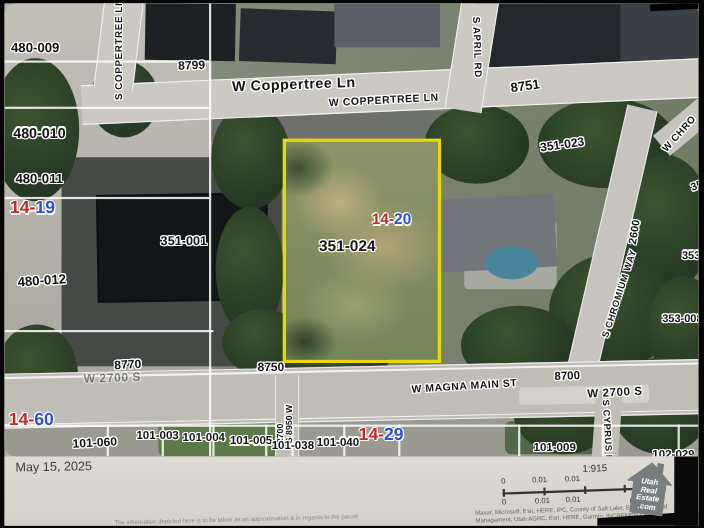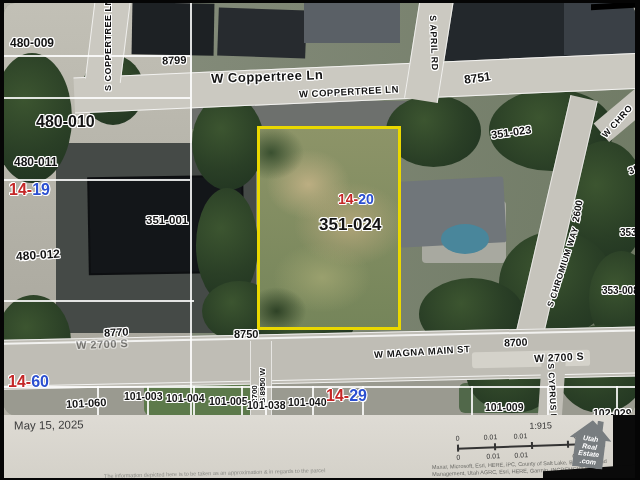--- a/index.html
+++ b/index.html
@@ -79,36 +79,36 @@
   
   .lbl{position:absolute;font-weight:bold;color:#141414;white-space:nowrap;
        text-shadow:-1px 0 #fff,1px 0 #fff,0 -1px #fff,0 1px #fff,-1px -1px #fff,1px 1px #fff,1px -1px #fff,-1px 1px #fff;}
   .street{letter-spacing:.5px;}
   .faded{opacity:.45;}
   .sec{position:absolute;font-weight:bold;white-space:nowrap;
        text-shadow:-1px 0 #fff,1px 0 #fff,0 -1px #fff,0 1px #fff,-1px -1px #fff,1px 1px #fff;}
   .sec .r{color:#c42727;}
   .sec .b{color:#2b4fd0;}
   .l-480009{left:6px;top:33px;font-size:12px;}
-  .l-480010{left:8px;top:110px;font-size:16px;margin-left:24px;}
+  .l-480010{left:8px;top:110px;font-size:13px;}
   .l-480011{left:10px;top:152px;font-size:12px;}
   .l-s1419{left:5px;top:178px;font-size:16px;}
   .l-magna{left:27px;top:197px;font-size:13.5px;letter-spacing:1px;}
   .l-480012{left:12px;top:245px;font-size:12px;transform:rotate(-4deg);}
   .l-s1430{left:4px;top:370px;font-size:16px;}
   .l-8799{left:158px;top:51px;font-size:11px;transform:rotate(-2deg);}
   .l-coppertree{left:207px;top:66px;font-size:13px;transform:rotate(-2deg);}
   .l-coppercaps{left:295px;top:83px;font-size:9.5px;transform:rotate(-3deg);}
   .l-scopper{left:99px;top:88px;font-size:9px;transform:rotate(-90deg);transform-origin:left top;}
   .l-april{left:434px;top:12px;font-size:9px;transform:rotate(88deg);transform-origin:left top;}
   .l-8751{left:460px;top:68px;font-size:12px;transform:rotate(-8deg);}
   .l-351023{left:487px;top:123px;font-size:11px;transform:rotate(-8deg);}
   .l-wchro{left:596px;top:130px;font-size:9px;transform:rotate(-48deg);transform-origin:left top;}
   .l-s1420{left:334px;top:188px;font-size:14px;}
-  .l-351024{left:315px;top:212px;font-size:17px;}
+  .l-351024{left:286px;top:212px;font-size:14px;}
   .l-351001{left:142px;top:211px;font-size:11.5px;}
   .l-2600{left:566px;top:218px;font-size:10px;transform:rotate(-80deg);transform-origin:left top;}
   .l-chromium{left:541px;top:302px;font-size:8.5px;transform:rotate(-72deg);transform-origin:left top;}
   .l-353t{left:624px;top:160px;font-size:10px;transform:rotate(-20deg);}
   .l-353m{left:616px;top:224px;font-size:10px;}
   .l-353008{left:598px;top:282px;font-size:10px;}
   .l-8770{left:100px;top:323px;font-size:11px;transform:rotate(-3deg);}
   .l-2700L{left:72px;top:335px;font-size:11px;transform:rotate(-2deg);}
   .l-8750{left:230px;top:325px;font-size:11px;}
   .l-magnamain{left:370px;top:343px;font-size:9.5px;transform:rotate(-3.5deg);}

